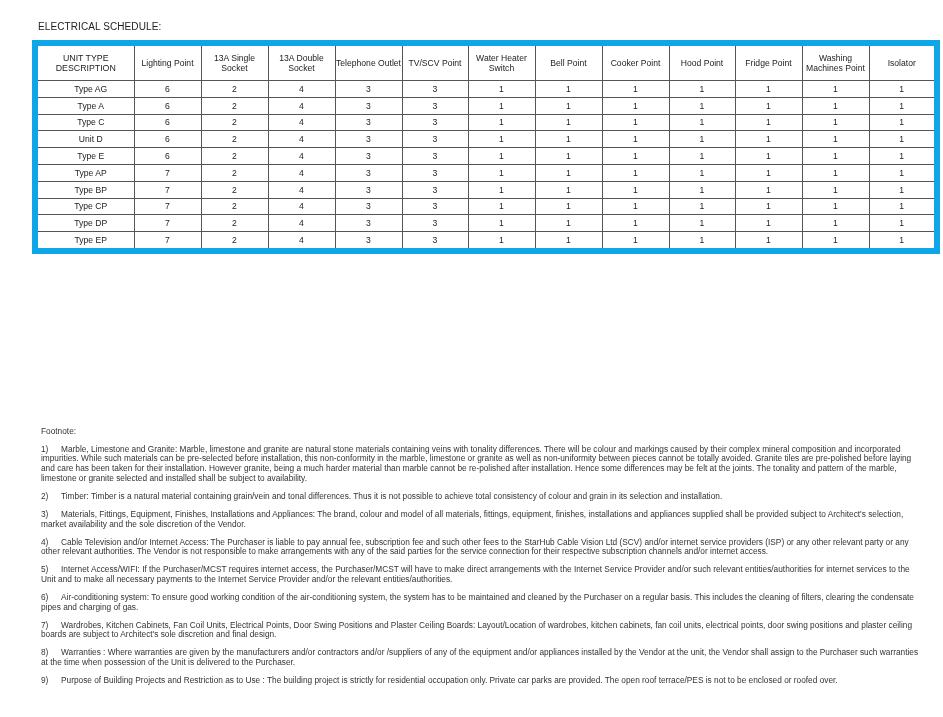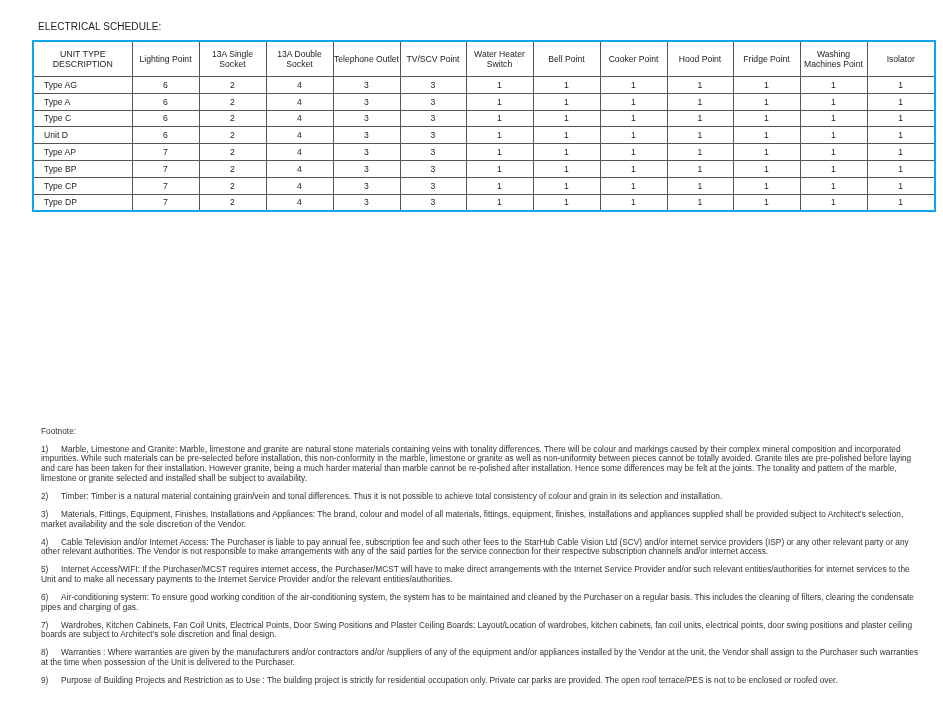--- a/index.html
+++ b/index.html
@@ -8,32 +8,32 @@
     font-family: "Liberation Sans", sans-serif; color: #222;
   }
   .title {
     position: absolute; left: 38px; top: 21px;
     font-size: 10px; letter-spacing: 0.1px; color: #222;
   }
   table.sched {
     position: absolute; left: 32px; top: 40px;
     border-collapse: collapse; table-layout: fixed;
     width: 902px;
-    border: 2px solid #0ea5e9;
+    border: 6px solid #0ea5e9;
   }
   table.sched th, table.sched td {
     border: 1px solid #555;
     text-align: center; vertical-align: middle;
     font-size: 8.6px; color: #222; padding: 0;
     font-weight: normal;
   }
   table.sched th { height: 34px; line-height: 10.5px; }
   table.sched td { height: 15.8px; line-height: 10px; }
   table.sched th.first { font-size: 8.8px; }
-  table.sched td.first { text-align: left; padding-left: 10px; }
+  table.sched td.first { text-align: center; padding-left: 10px; }
   .notes {
     position: absolute; left: 41px; top: 427px; width: 885px;
     font-size: 8.3px; line-height: 9.7px; color: #333;
   }
   .notes .heading { margin-bottom: 8px; }
   .notes .note { margin: 0 0 8.3px 0; }
   .notes .num { display: inline-block; width: 20px; }
 </style>
 </head>
 <body>
@@ -128,20 +128,35 @@
         <td>3</td>
         <td>1</td>
         <td>1</td>
         <td>1</td>
         <td>1</td>
         <td>1</td>
         <td>1</td>
         <td>1</td>
       </tr>
       <tr>
+        <td class="first">Type E</td>
+        <td>6</td>
+        <td>2</td>
+        <td>4</td>
+        <td>3</td>
+        <td>3</td>
+        <td>1</td>
+        <td>1</td>
+        <td>1</td>
+        <td>1</td>
+        <td>1</td>
+        <td>1</td>
+        <td>1</td>
+      </tr>
+      <tr>
         <td class="first">Type AP</td>
         <td>7</td>
         <td>2</td>
         <td>4</td>
         <td>3</td>
         <td>3</td>
         <td>1</td>
         <td>1</td>
         <td>1</td>
         <td>1</td>
@@ -174,20 +189,35 @@
         <td>1</td>
         <td>1</td>
         <td>1</td>
         <td>1</td>
         <td>1</td>
         <td>1</td>
         <td>1</td>
       </tr>
       <tr>
         <td class="first">Type DP</td>
+        <td>7</td>
+        <td>2</td>
+        <td>4</td>
+        <td>3</td>
+        <td>3</td>
+        <td>1</td>
+        <td>1</td>
+        <td>1</td>
+        <td>1</td>
+        <td>1</td>
+        <td>1</td>
+        <td>1</td>
+      </tr>
+      <tr>
+        <td class="first">Type EP</td>
         <td>7</td>
         <td>2</td>
         <td>4</td>
         <td>3</td>
         <td>3</td>
         <td>1</td>
         <td>1</td>
         <td>1</td>
         <td>1</td>
         <td>1</td>

